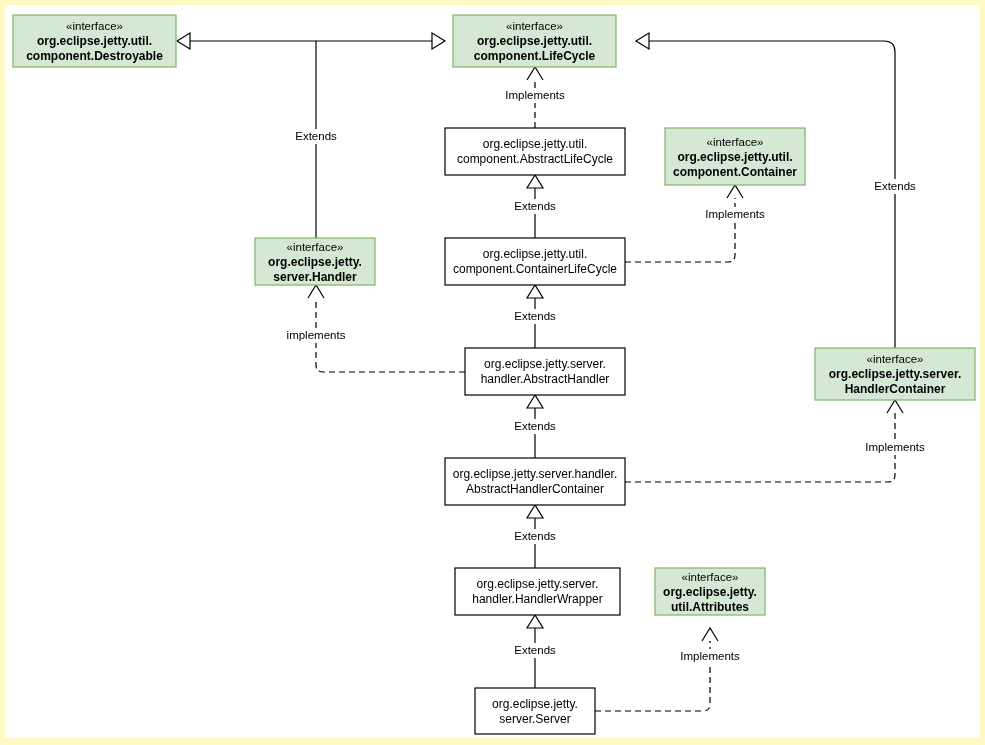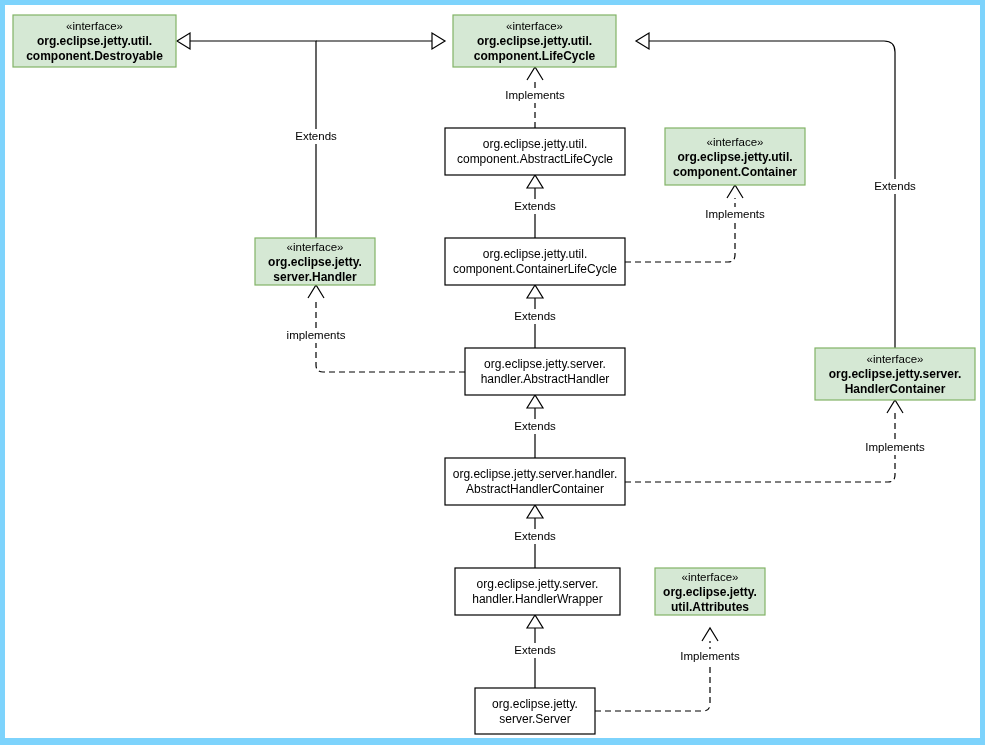--- a/index.html
+++ b/index.html
@@ -5,21 +5,21 @@
 <style>
   html, body {
     margin: 0;
     padding: 0;
     background: #000000;
   }
   #canvas {
     position: relative;
     width: 985px;
     height: 745px;
-    background: #7dd3fc;
+    background: #fef9c3;
     overflow: hidden;
     font-family: "Liberation Sans", sans-serif;
   }
   #diagram-surface {
     position: absolute;
     left: 5px;
     top: 5px;
     width: 975px;
     height: 733px;
     background: #ffffff;

